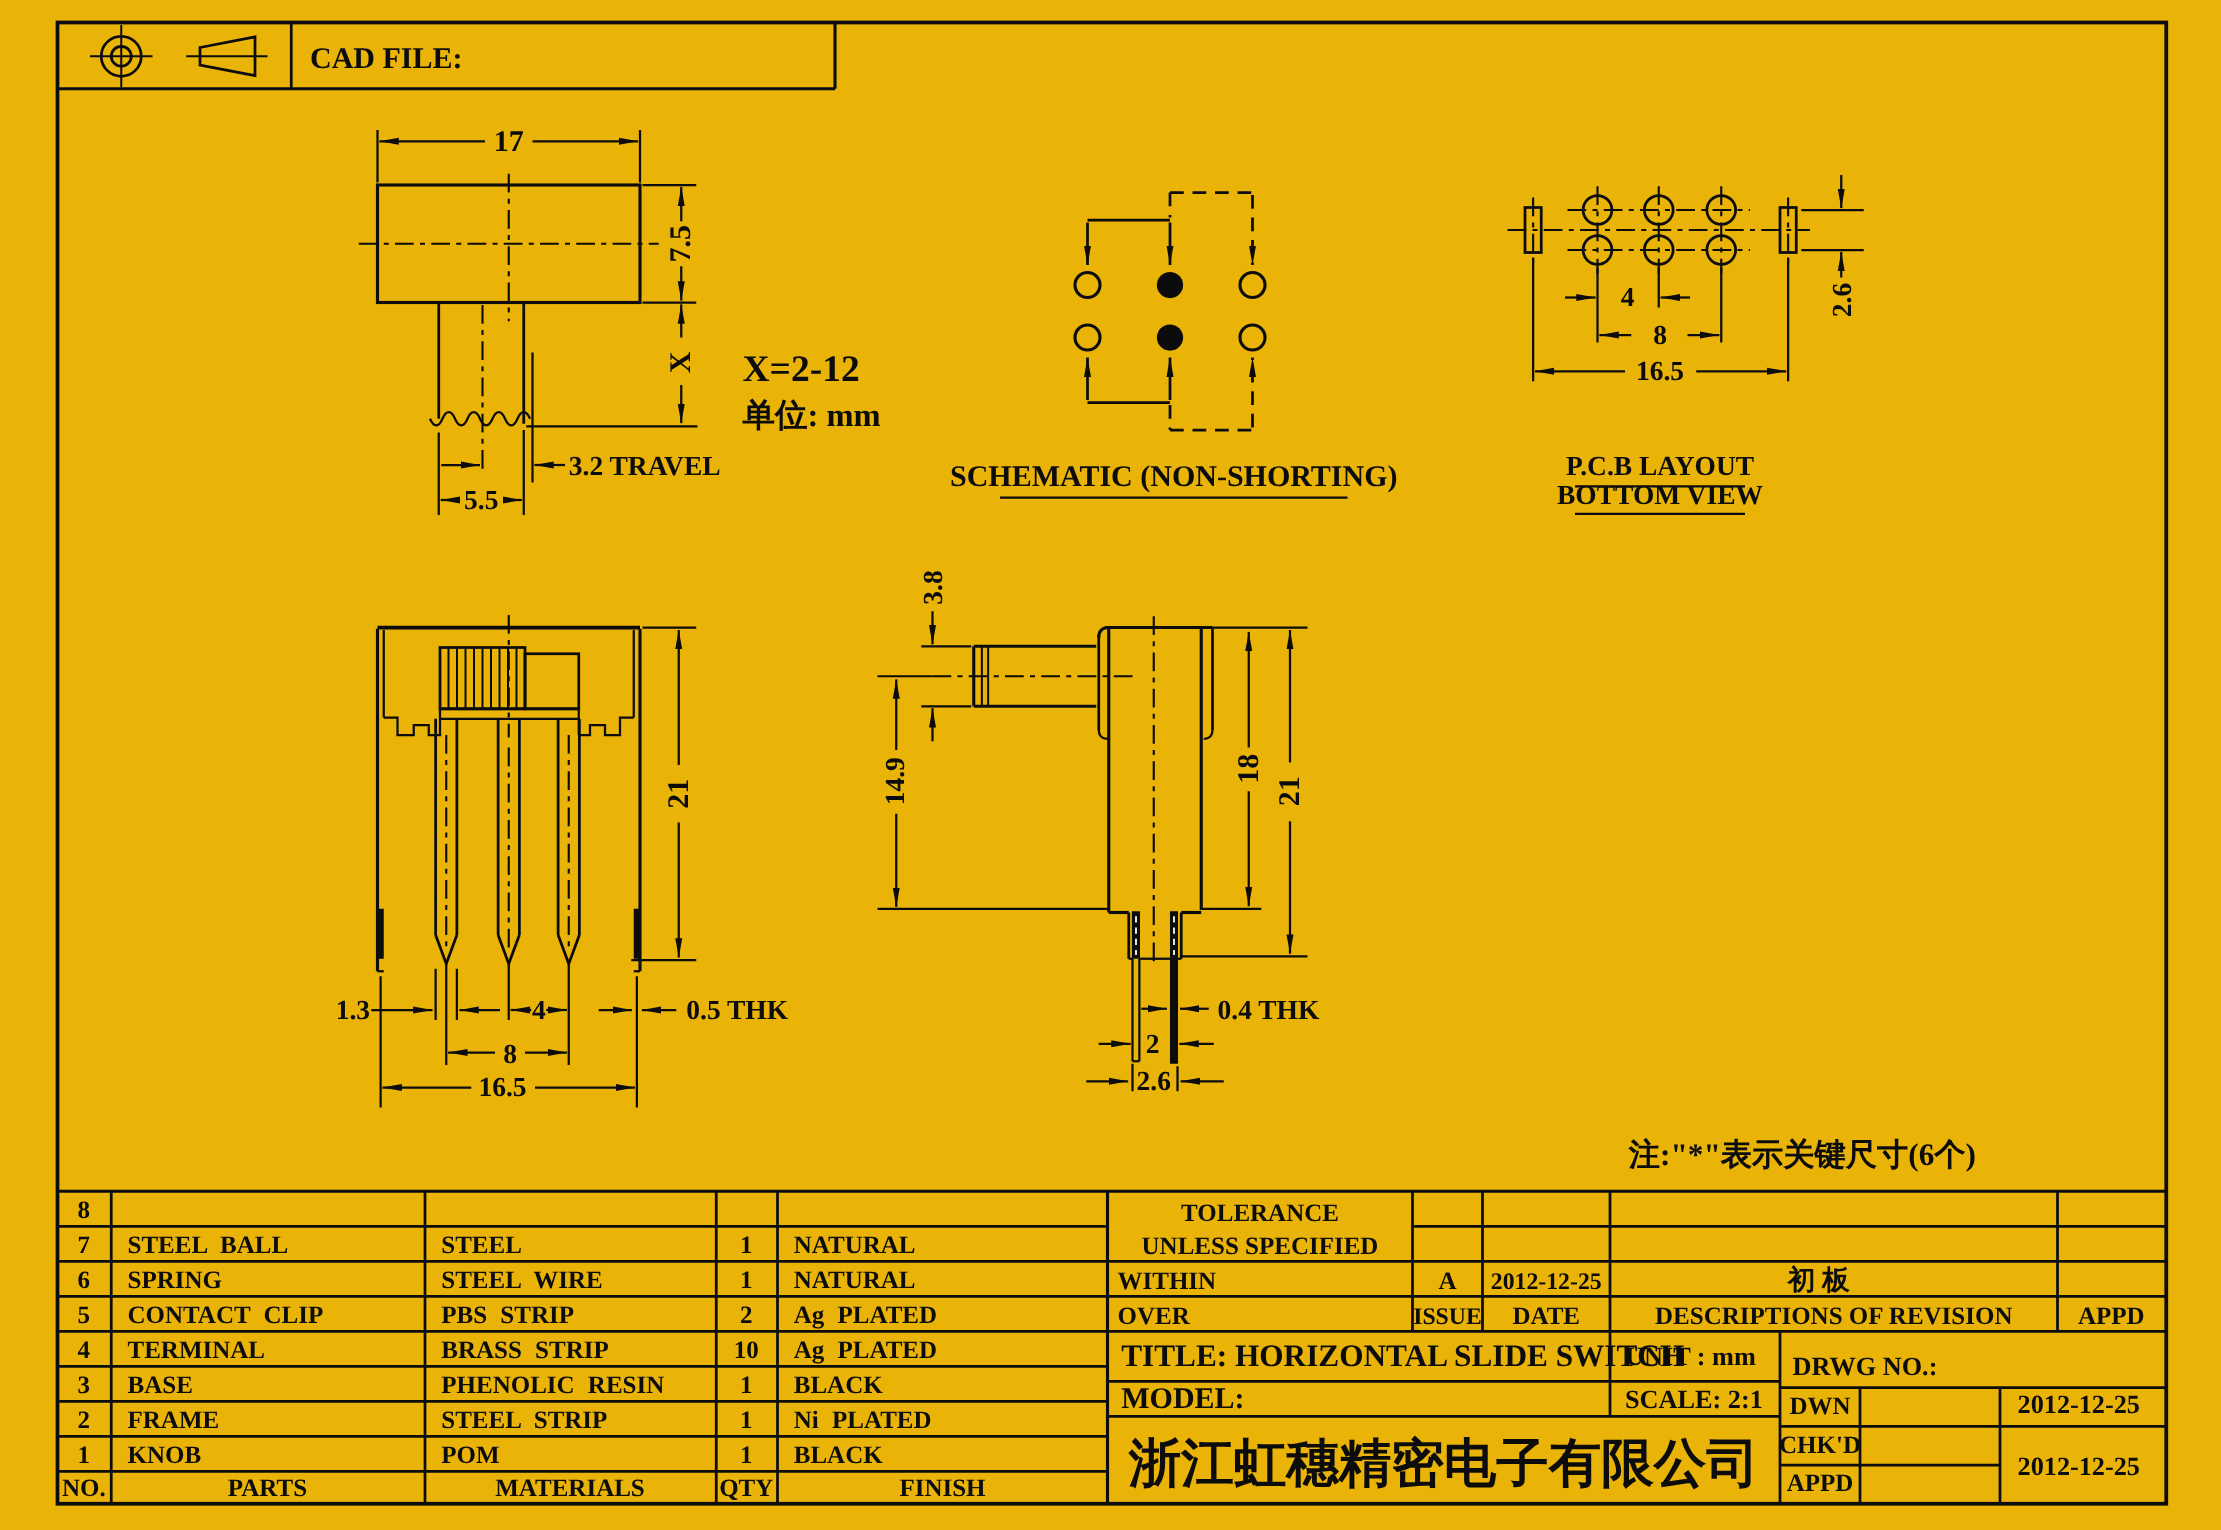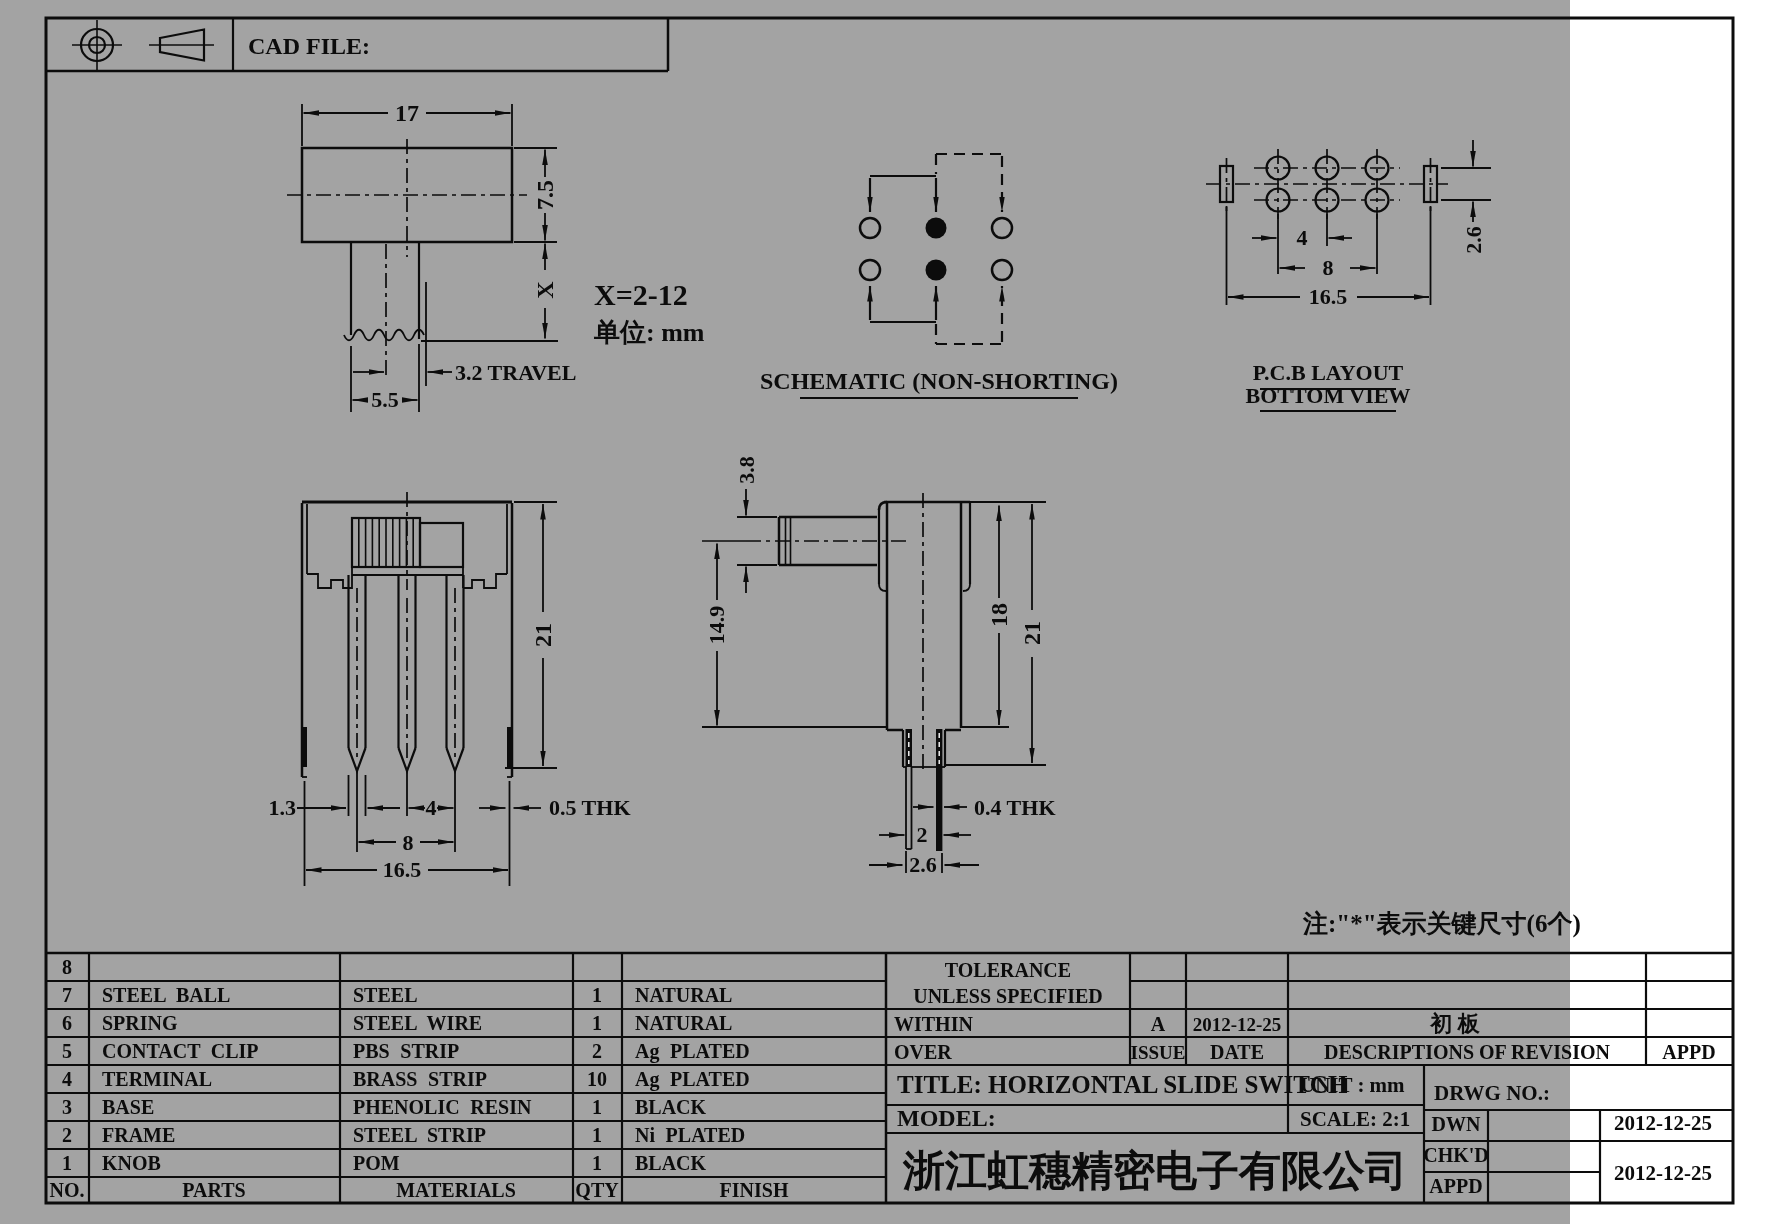--- a/index.html
+++ b/index.html
@@ -1,16 +1,16 @@
 <!DOCTYPE html>
 <html><head>
 <meta charset="utf-8">
 <style>
   html,body{margin:0;padding:0;background:#fff;}
-  #sheet{position:relative;width:1570px;height:1224px;background:#a3a3a3;text-align:center;}
+  #sheet{position:relative;width:1777px;height:1224px;background:#eab308;text-align:center;}
   svg text{font-family:"Liberation Serif",serif;font-weight:bold;fill:#0c0c0c;}
   .ln{stroke:#0c0c0c;fill:none;stroke-width:2.2;}
   .s3{stroke-width:3;}
   .s25{stroke-width:2.5;}
   .s18{stroke-width:1.8;}
   .s16{stroke-width:1.6;}
   .cl{stroke:#0c0c0c;fill:none;stroke-width:1.7;stroke-dasharray:15 5 4 5;}
   .dsh{stroke:#0c0c0c;fill:none;stroke-width:2.2;stroke-dasharray:11 7;}
   .dim{stroke:#0c0c0c;fill:none;stroke-width:1.8;}
   .f20{font-size:20px;} .f22{font-size:22px;} .f24{font-size:24px;} .f25{font-size:25px;} .f26{font-size:26px;} .f30{font-size:30px;} .f19{font-size:19px;} .f21{font-size:21px;} .f42{font-size:42px;}

